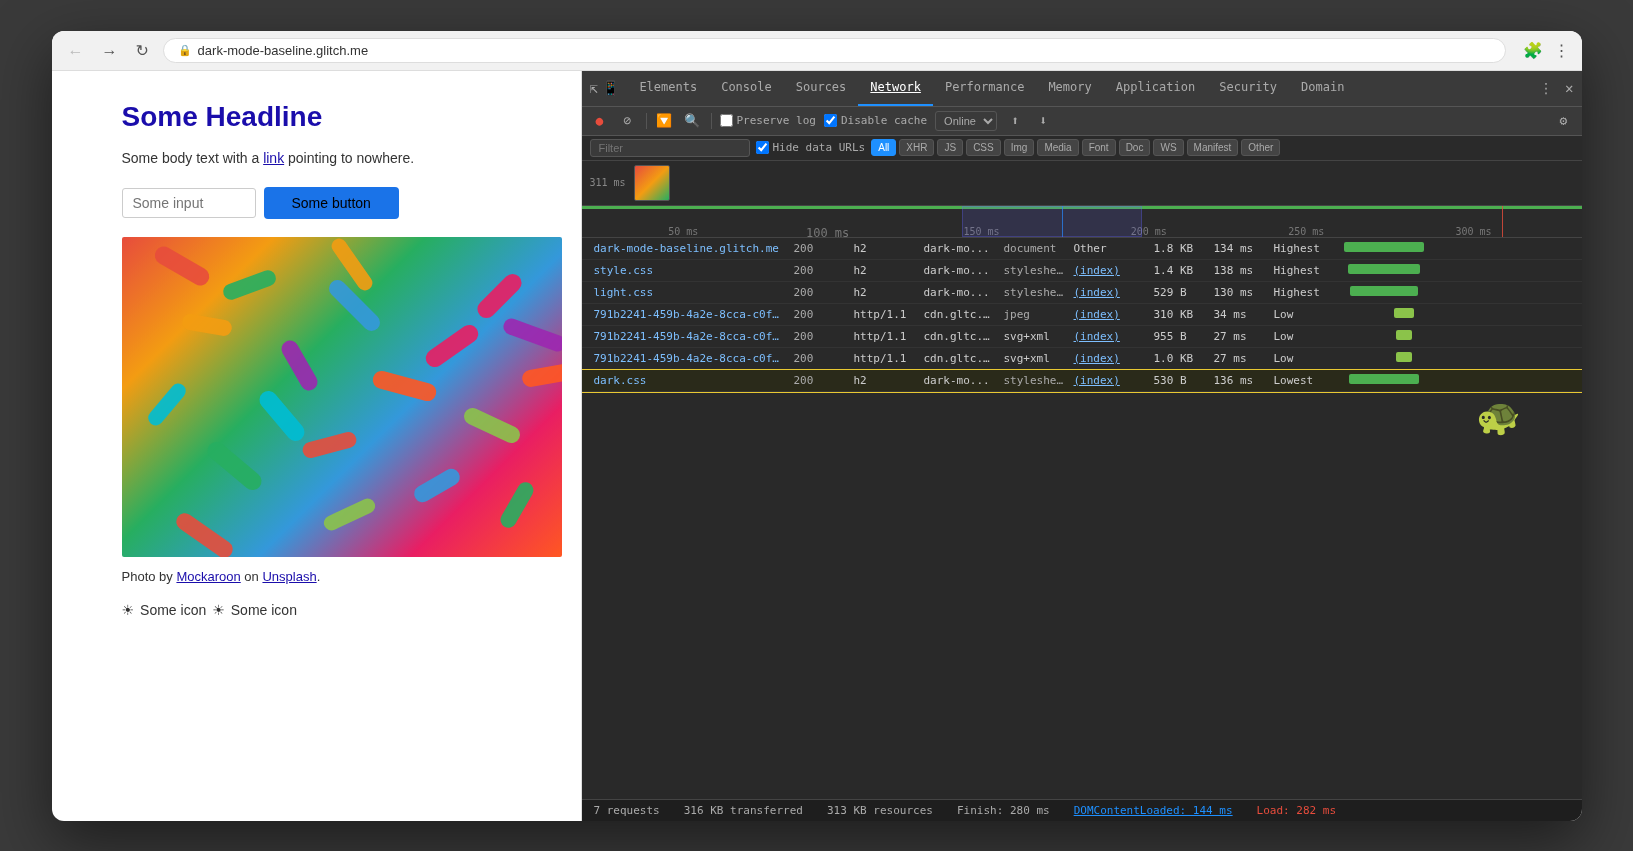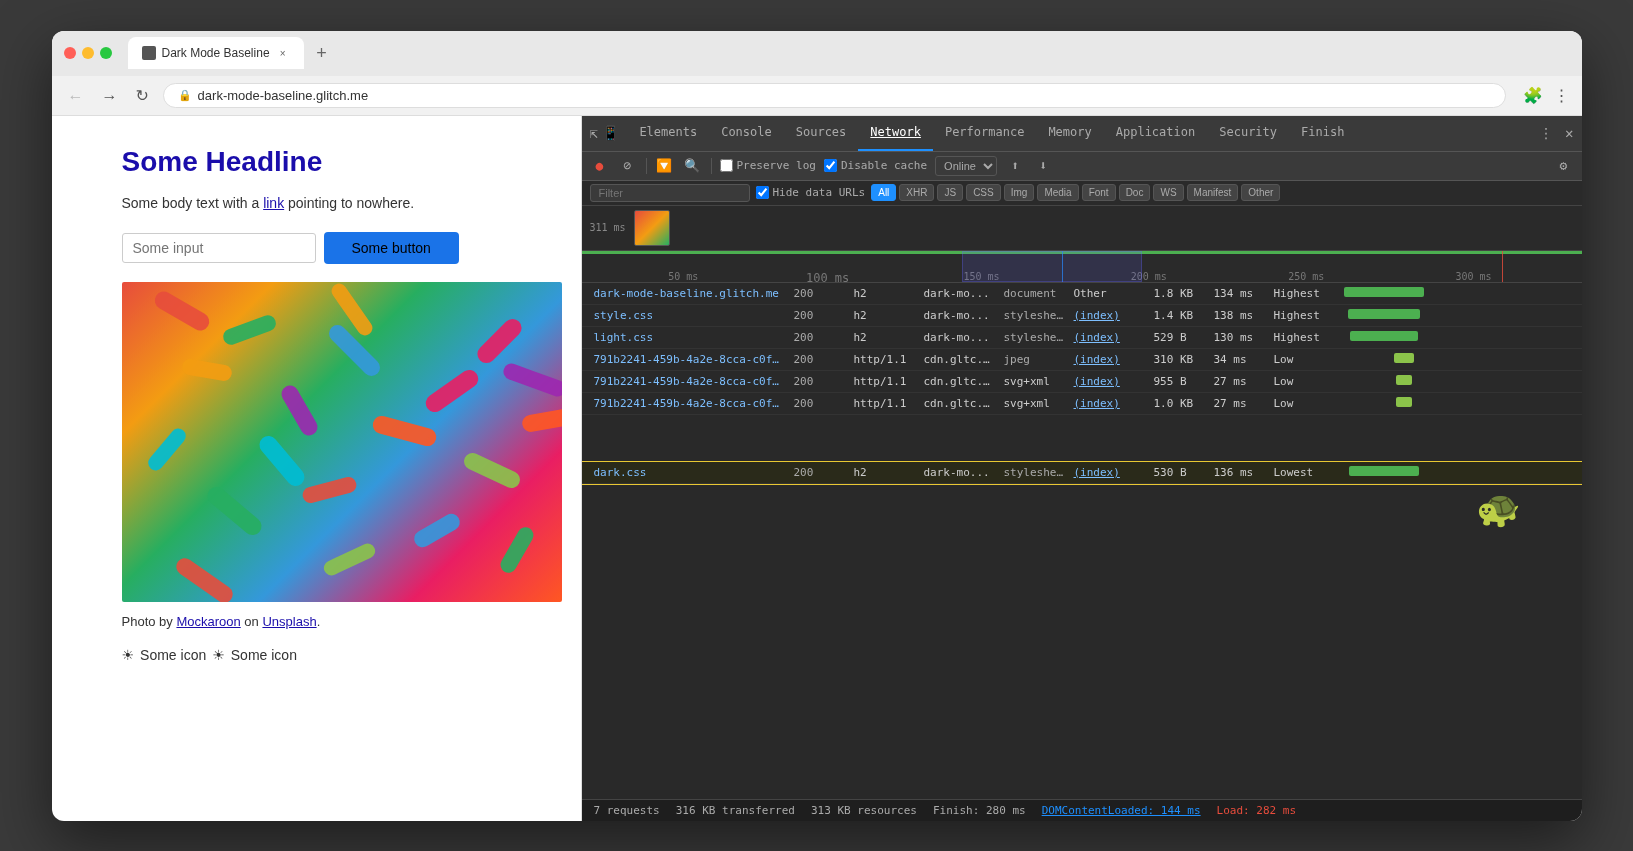--- a/index.html
+++ b/index.html
@@ -129,21 +129,21 @@
       gap: 8px;
       margin-bottom: 18px;
       align-items: center;
     }
     .page-input {
       border: 1px solid #ccc;
       border-radius: 3px;
       padding: 6px 10px;
       font-size: 14px;
       color: #555;
-      width: 194px;
+      width: 134px;
     }
     .page-button {
       background: #1a73e8;
       color: #000000;
       border: none;
       border-radius: 4px;
       padding: 8px 28px;
       font-size: 14px;
       cursor: pointer;
       font-weight: 500;
@@ -290,21 +290,21 @@
     .dt-table-header span { padding: 2px 4px; }
     .dt-row {
       display: grid;
       grid-template-columns: 200px 60px 70px 80px 70px 80px 60px 60px 70px 1fr;
       padding: 2px 8px;
       border-bottom: 1px solid #333;
       font-size: 11px;
       align-items: center;
       cursor: pointer;
     }
-    .dt-row.highlighted { background: #2a2a1a; outline: 1px solid #e8c832; margin-top: 47px; }
+    .dt-row.highlighted { background: #2a2a1a; outline: 1px solid #e8c832; }
     .dt-row span { padding: 2px 4px; white-space: nowrap; overflow: hidden; text-overflow: ellipsis; }
     .dt-row .name { color: #7dbfff; }
     .dt-row .status-200 { color: #aaa; }
     .dt-row .initiator-link { color: #7dbfff; text-decoration: underline; }
     .dt-row .type-doc { color: #aaa; }
     .dt-row .type-style { color: #aaa; }
     .dt-row .type-img { color: #aaa; }
     
     .waterfall-bar {
       height: 10px;
@@ -312,21 +312,21 @@
       display: inline-block;
     }
     .wf-green { background: #4caf50; }
     .wf-light-green { background: #8bc34a; }
     .dt-status-bar {
       background: #1e1e1e;
       padding: 4px 12px;
       font-size: 11px;
       color: #aaa;
       display: flex;
-      gap: 16px;
+      gap: 24px;
       align-items: center;
       flex-shrink: 0;
       border-top: 1px solid #444;
     }
     .status-highlight { color: #1e90ff; text-decoration: underline; cursor: pointer; text-align: right; }
     .status-red { color: #e74c3c; }
     
     .turtle-area {
       position: relative;
       height: 50px;
@@ -393,35 +393,20 @@
       width: 1px;
       background: #e74c3c;
       opacity: 0.8;
     }
   </style>
 </head>
 <body>
 
 <div class="browser-window">
 
-  <div class="title-bar">
-    <div class="traffic-lights">
-      <div class="tl tl-red"></div>
-      <div class="tl tl-yellow"></div>
-      <div class="tl tl-green"></div>
-    </div>
-    <div class="tab-area">
-      <div class="tab">
-        <div class="tab-favicon"></div>
-        <span>Dark Mode Baseline</span>
-        <div class="tab-close">×</div>
-      </div>
-      <div class="tab-new">+</div>
-    </div>
-  </div>
 
   <div class="address-bar">
     <span class="nav-btn disabled">←</span>
     <span class="nav-btn">→</span>
     <span class="nav-btn">↻</span>
     <div class="address-input">
       <span class="lock-icon">🔒</span>
       <span class="address-text">dark-mode-baseline.glitch.me</span>
     </div>
     <div class="toolbar-icons">
@@ -498,21 +483,21 @@
         <div class="dt-tab">
             <span>Memory</span>
           </div>
         <div class="dt-tab">
             <span>Application</span>
           </div>
         <div class="dt-tab">
             <span>Security</span>
           </div>
         <div class="dt-tab">
-            <span>Finish</span>
+            <span>Domain</span>
           </div>
         <div class="dt-icons">
           <span>⋮</span>
           <span>✕</span>
         </div>
       </div>
 
       <div class="dt-toolbar">
         <div class="dt-icon-btn active">●</div>
         <div class="dt-icon-btn">⊘</div>

